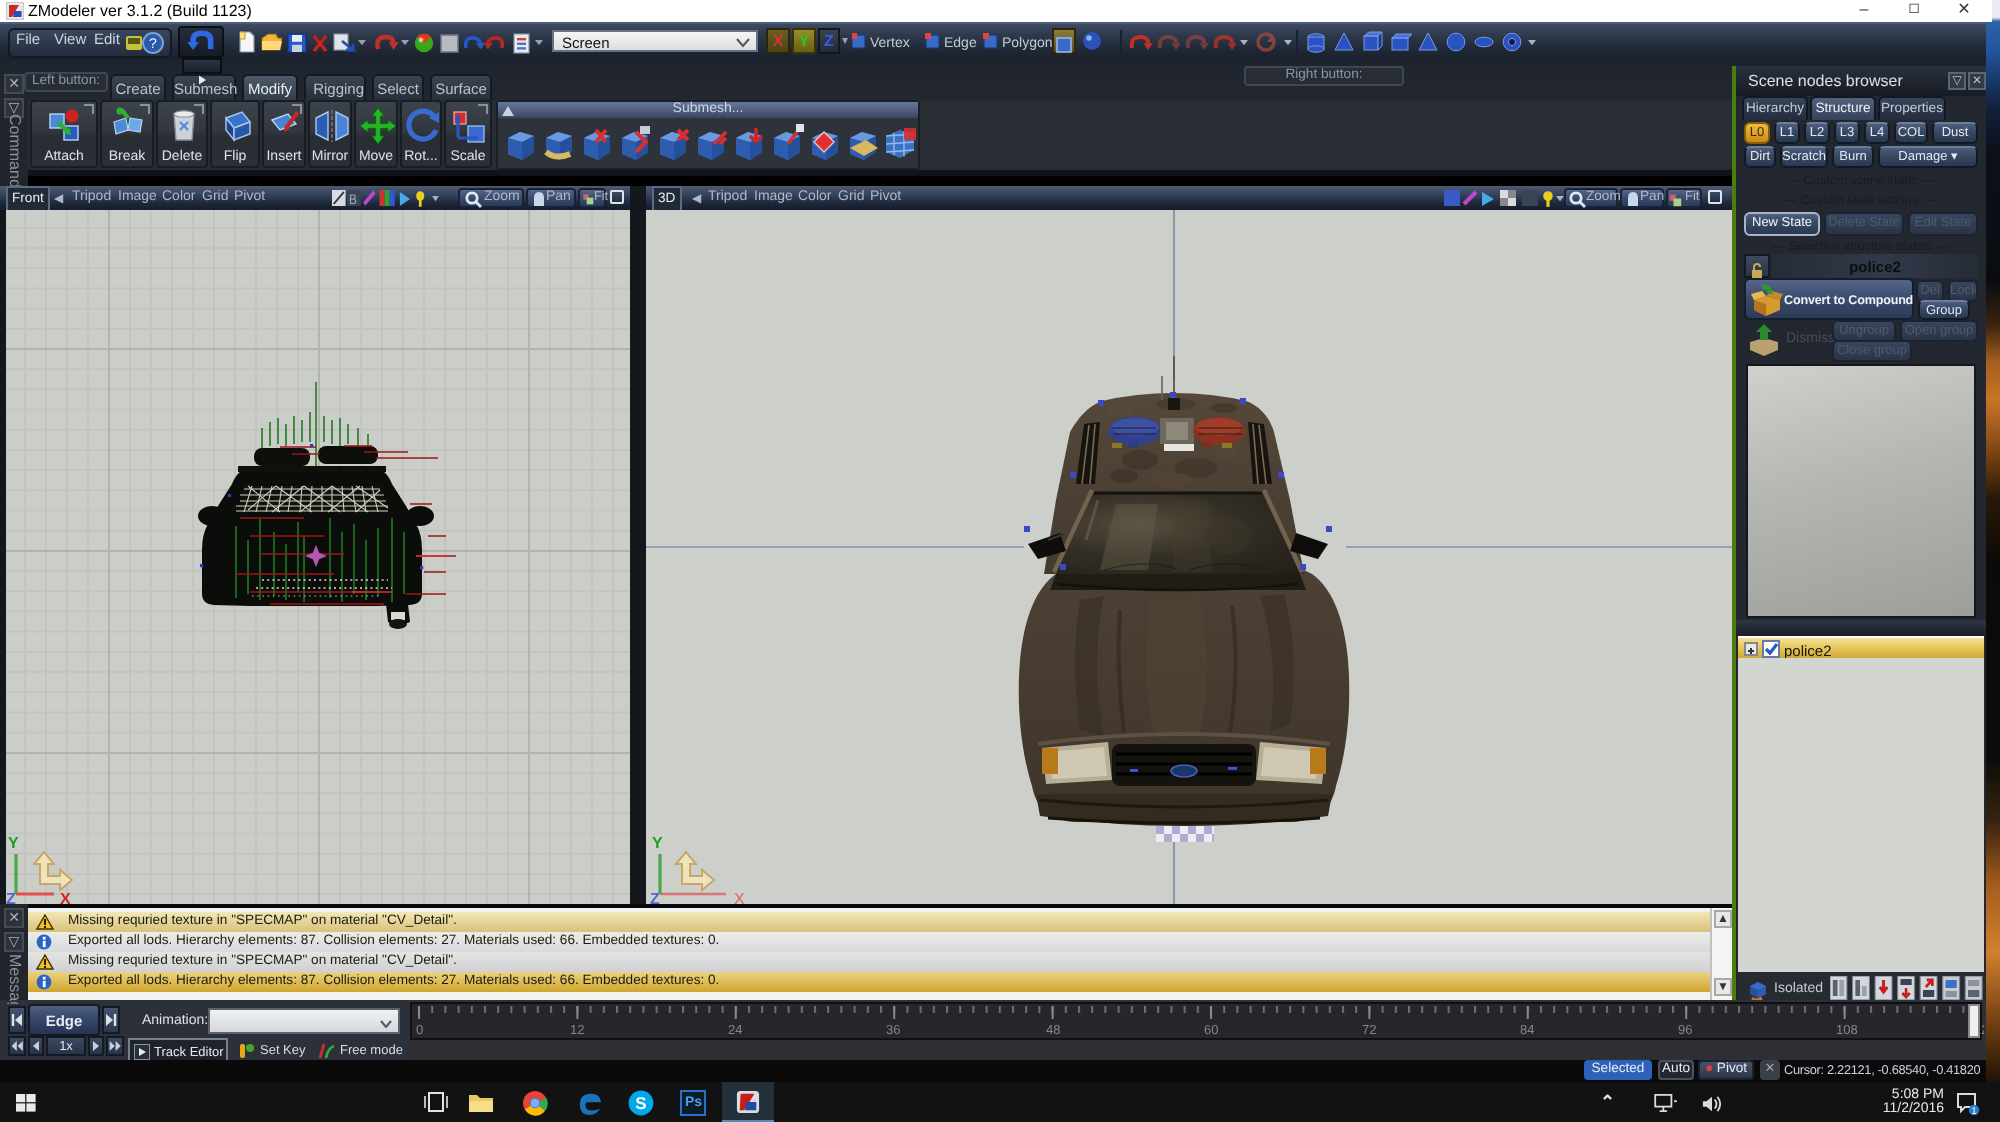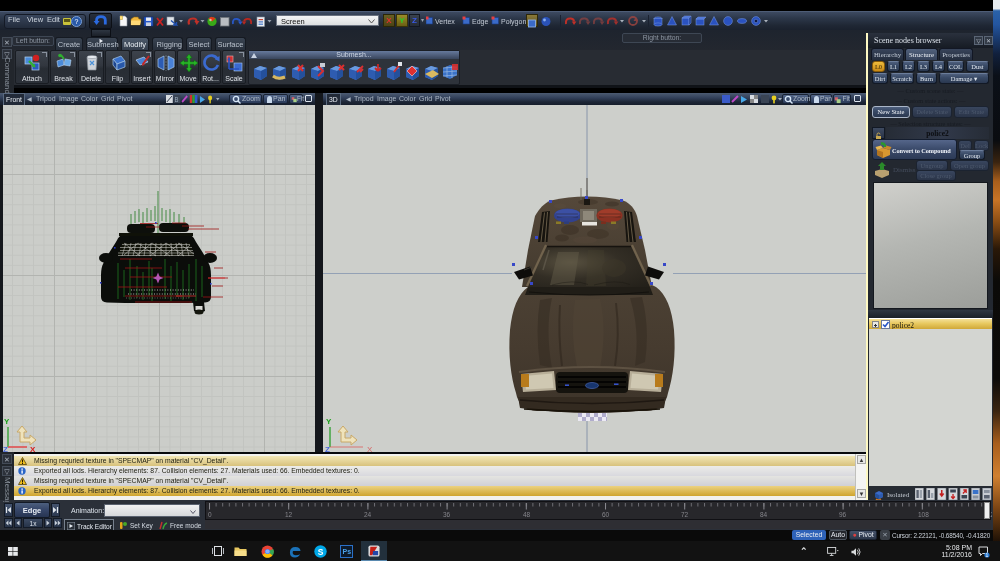--- a/index.html
+++ b/index.html
@@ -49,21 +49,21 @@
 
 
 #vpwrap { left:0; top:93px; width:866px; height:359px; background:#14171c; }
 .vphdr { position:absolute; top:0; height:12px; background:linear-gradient(180deg,#4c5b72 0%,#32405a 40%,#1d2636 75%,#161e2c 100%); }
 .vphdr .m { position:absolute; top:2px; font-size:7px; color:#aeb9c6; }
 .vpname { position:absolute; left:3px; top:0px; font-size:6.8px; color:#e8edf3; background:#222a38; border:1px solid #5a6a80; padding:0 2px; line-height:11px; }
 .vpc { position:absolute; background:#cbcdc9; }
 .vpbtn { position:absolute; top:1px; height:10px; background:linear-gradient(180deg,#55688a 0%,#3c4e70 45%,#2a3a58 100%); border:1px solid #16203200; border:1px solid #182234; border-radius:2px; }
 
 
-#rpanel { left:866px; top:33px; width:127px; height:470px; background:#232830; border-left:2px solid #fef9c3;font-family:Liberation Serif, serif; }
+#rpanel { left:866px; top:33px; width:127px; height:470px; background:#232830; border-left:2px solid #4d7c0f; }
 .rbtn { position:absolute; height:11px; white-space:nowrap; overflow:hidden; background:linear-gradient(180deg,#4e5f7d 0%,#394a66 40%,#2a3850 100%);
  border:1px solid #121925; border-top-color:#6b7d9b; border-radius:3px; color:#e2e8f0; font-size:6.5px; text-align:center; line-height:10px; }
 .rbtn.dim { color:#56607180; background:linear-gradient(180deg,#39465e,#2a3448); border-color:#1b2330; color:#4e5a6e; }
 .rsep { position:absolute; width:100%; text-align:center; font-size:6.3px; color:#171b22; }
 .rtab { position:absolute; top:0; height:12px; font-size:6.8px; color:#c3cbd6; text-align:center;
  background:linear-gradient(180deg,#38445a,#242d3e); border:1px solid #121724; border-bottom:none; border-radius:3px 3px 0 0; line-height:12px; }
 .rtab.active { background:linear-gradient(180deg,#51617c,#36425a); color:#eef2f7; }
 
 
 #logpanel { left:14px; top:452px; width:852px; height:48px; background:#f2f2ee; border-top:2px solid #07090c; }
@@ -78,20 +78,31 @@
 #statusbar { left:0; top:530px; width:993px; height:11px; background:#0a0a0a; }
 .sbtn { position:absolute; top:0px; height:10px; font-size:6.8px; color:#e8ecf2; text-align:center; border-radius:2px; line-height:10px; }
 
 
 #taskbar { left:0; top:541px; width:1000px; height:20px; background:#121212; }
 </style>
 </head>
 <body>
 <div id="stage">
   <div id="desk" class="abs"></div>
+  <div id="titlebar" class="abs">
+    <svg class="abs" style="left:3px;top:1px;" width="9" height="9" viewBox="0 0 9 9">
+        <rect x="0" y="0" width="9" height="9" rx="1.5" fill="#e8e8ea" stroke="#b0b0b4" stroke-width="0.5"></rect>
+        <path d="M1.5 1.5 L6.5 1.5 L3 7.5 L1.5 7.5 Z" fill="#d02820"></path>
+        <path d="M4 4.5 L7.8 4.5 L7.8 7.5 L3.5 7.5 Z" fill="#2850b8"></path>
+      </svg>
+    <span class="txt">ZModeler ver 3.1.2 (Build 1123)</span>
+    <div class="winbtn" style="left:925px;">–</div>
+    <div class="winbtn" style="left:950px;font-size:7px;">◻</div>
+    <div class="winbtn" style="left:975px;">✕</div>
+  </div>
   <div id="menurow" class="abs">
     <div id="menupanel"></div>
     <div class="menu-item" style="left:8px;">File</div>
     <div class="menu-item" style="left:27px;">View</div>
     <div class="menu-item" style="left:47px;">Edit</div>
     <svg class="abs" style="left:62px;top:3px;" width="20" height="13" viewBox="0 0 20 13">
       <rect x="1" y="3" width="8" height="7" fill="#c8c23a" rx="1"></rect>
         <rect x="2" y="4" width="6" height="3" fill="#5a5616"></rect>
       <circle cx="14.5" cy="6.5" r="5" fill="#2a5aa8" stroke="#7aa0d8" stroke-width="1"></circle>
       <text x="14.5" y="9" font-size="7" fill="#fff" text-anchor="middle" font-family="Liberation Sans">?</text>

